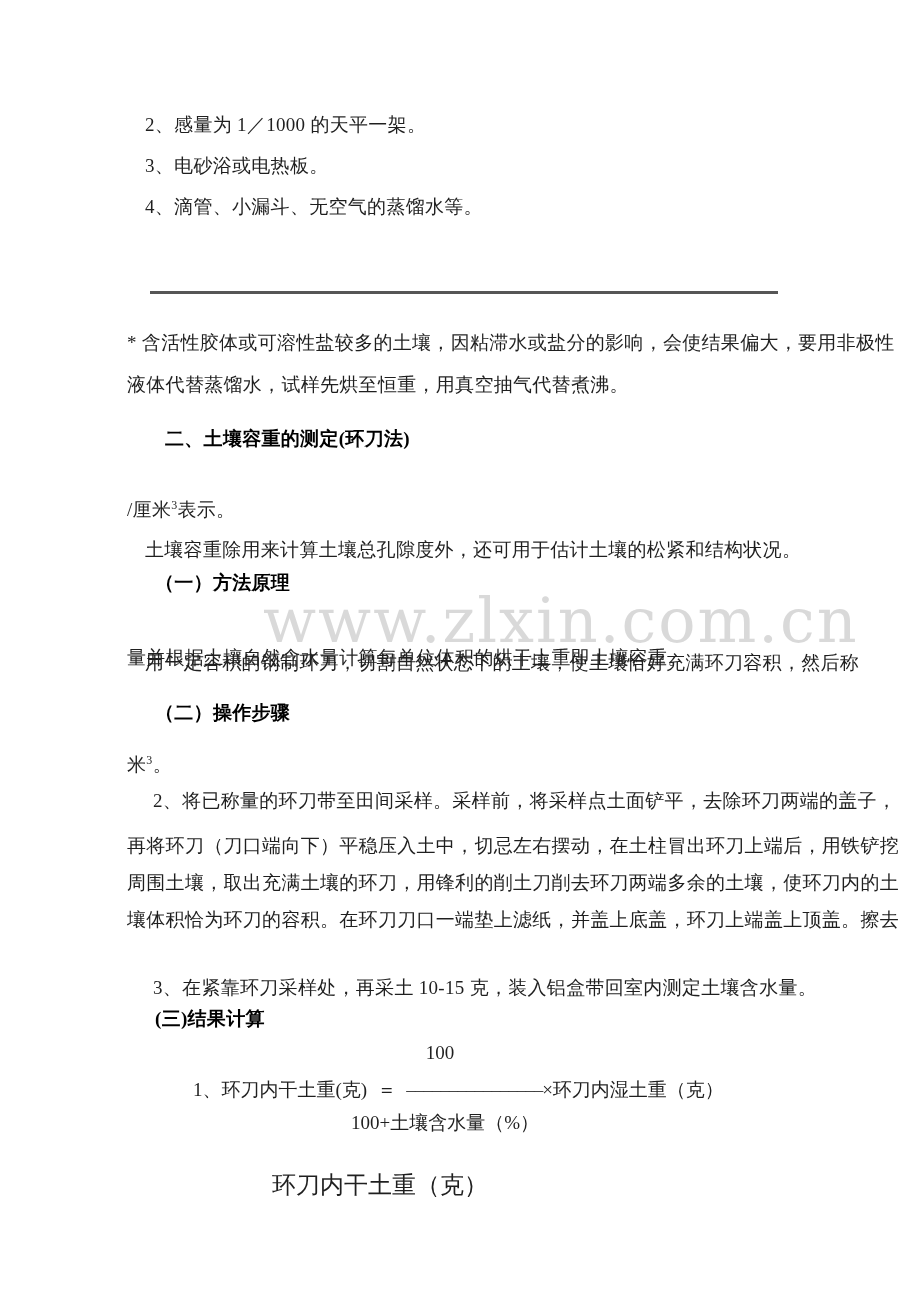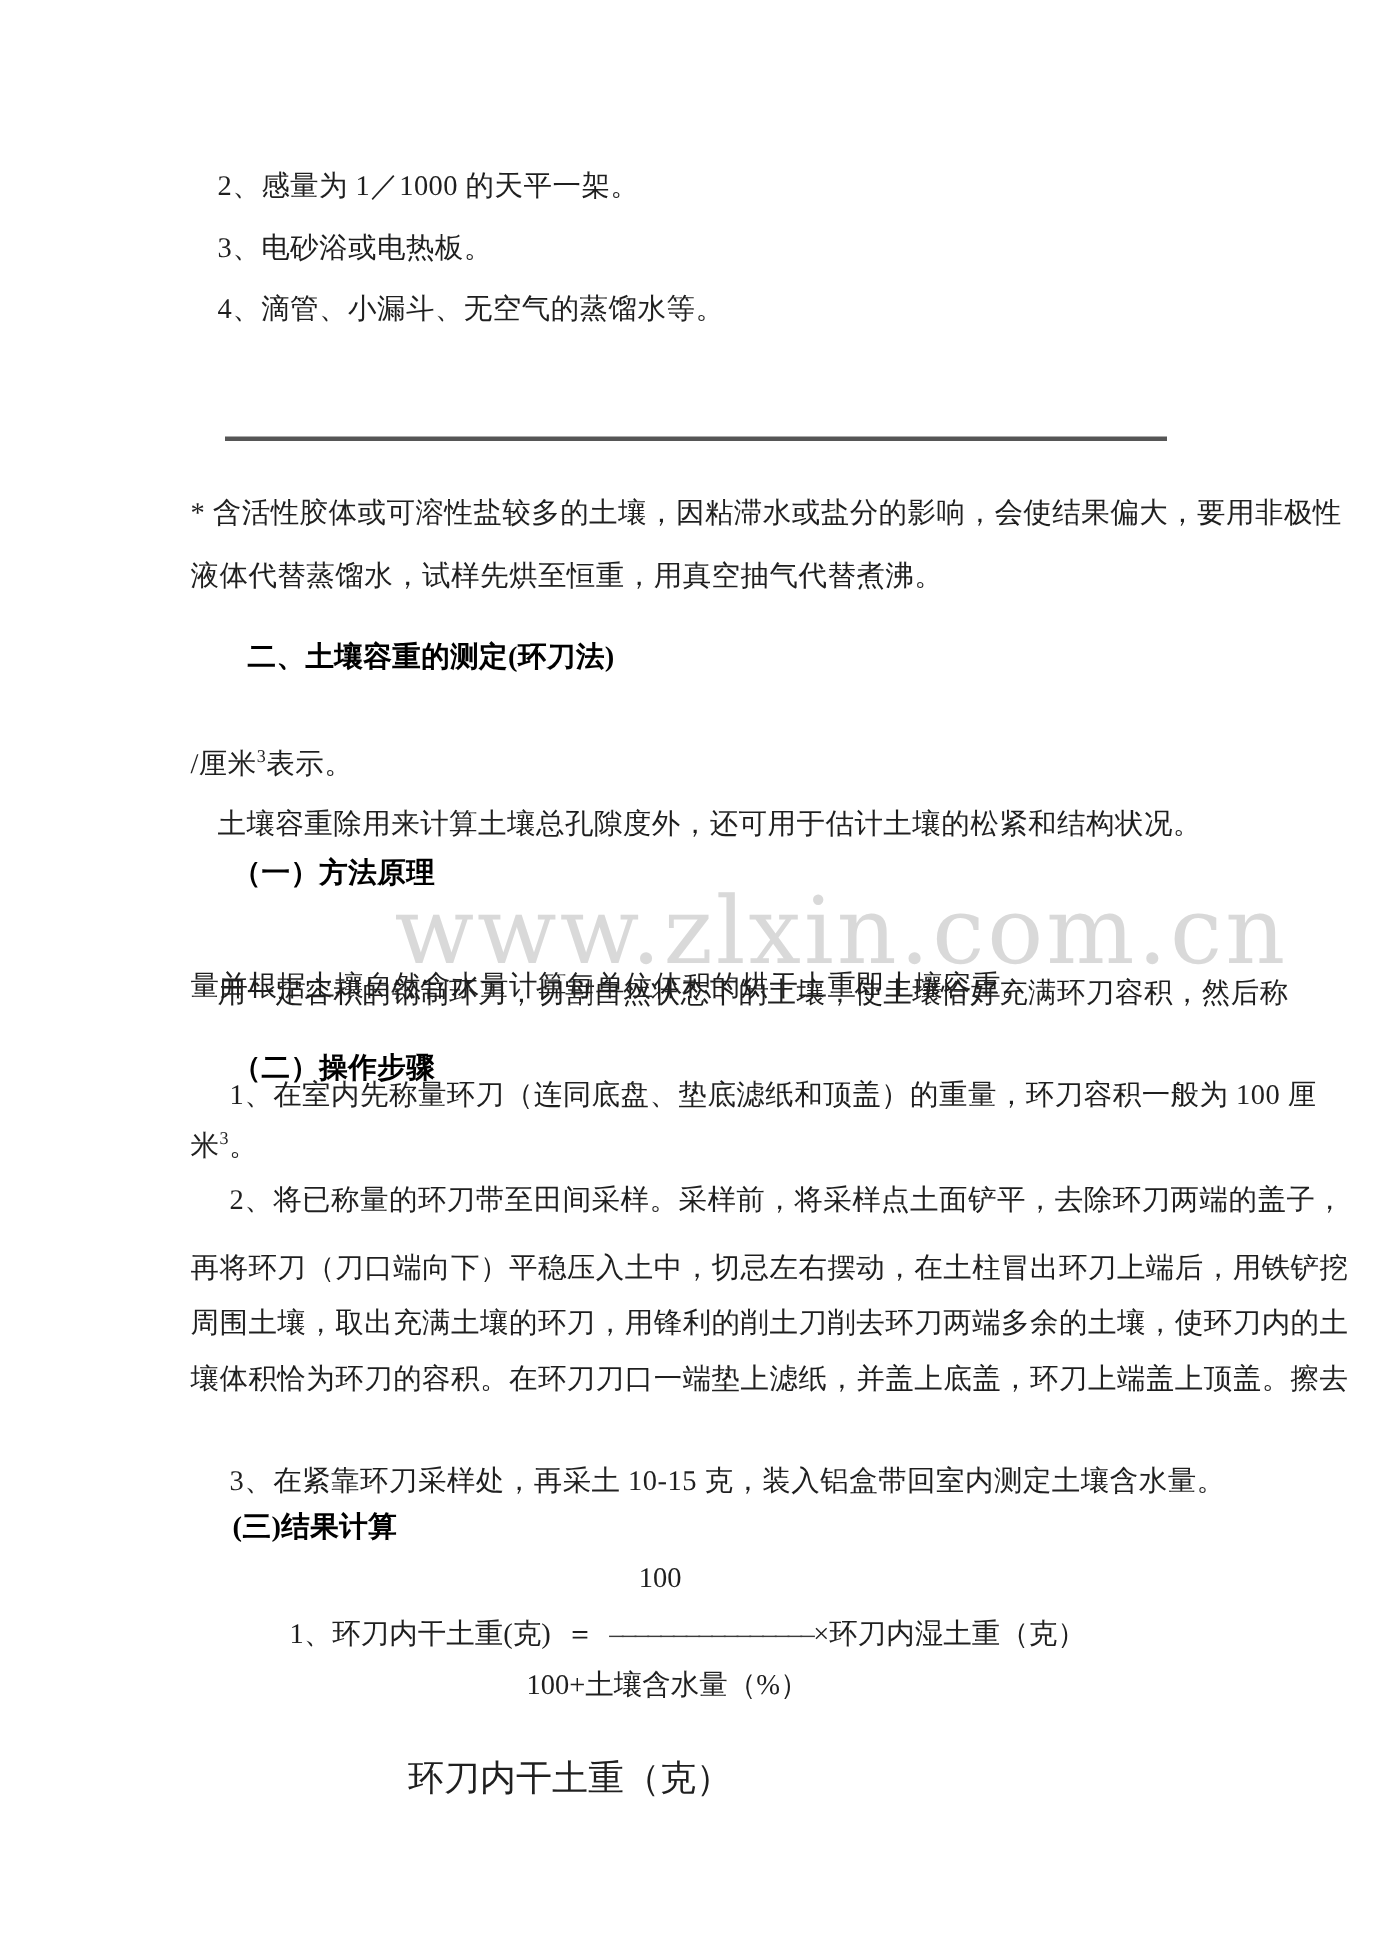--- a/index.html
+++ b/index.html
@@ -75,21 +75,20 @@
 
   <div class="line" style="left:127px;top:497px;font-family:Liberation Serif, serif;"><span>/厘米</span><span class="sup">3</span><span>表示。</span></div>
   <div class="line" style="left:145px;top:537px;">土壤容重除用来计算土壤总孔隙度外，还可用于估计土壤的松紧和结构状况。</div>
 
   <div class="line bold" style="left:155px;top:570px;">（一）方法原理</div>
   <div class="line" style="left:145px;top:608px;margin-top:42px;">用一定容积的钢制环刀，切割自然状态下的土壤，使土壤恰好充满环刀容积，然后称</div>
   <div class="line" style="left:127px;top:645px;">量并根据土壤自然含水量计算每单位体积的烘干土重即土壤容重。</div>
 
   <div class="line bold" style="left:155px;top:700px;">（二）操作步骤</div>
 
-  <div class="line" style="left:153px;top:718px;">1、在室内先称量环刀（连同底盘、垫底滤纸和顶盖）的重量，环刀容积一般为 100 厘</div>
   <div class="line" style="left:127px;top:752px;"><span>米</span><span class="sup">3</span><span>。</span></div>
 
   <div class="line" style="left:153px;top:788px;">2、将已称量的环刀带至田间采样。采样前，将采样点土面铲平，去除环刀两端的盖子，</div>
   <div class="line" style="left:127px;top:833px;">再将环刀（刀口端向下）平稳压入土中，切忌左右摆动，在土柱冒出环刀上端后，用铁铲挖</div>
   <div class="line" style="left:127px;top:870px;">周围土壤，取出充满土壤的环刀，用锋利的削土刀削去环刀两端多余的土壤，使环刀内的土</div>
   <div class="line" style="left:127px;top:907px;">壤体积恰为环刀的容积。在环刀刀口一端垫上滤纸，并盖上底盖，环刀上端盖上顶盖。擦去</div>
 
   <div class="line" style="left:153px;top:975px;">3、在紧靠环刀采样处，再采土 10-15 克，装入铝盒带回室内测定土壤含水量。</div>
 
   <div class="line bold" style="left:155px;top:1006px;">(三)结果计算</div>

